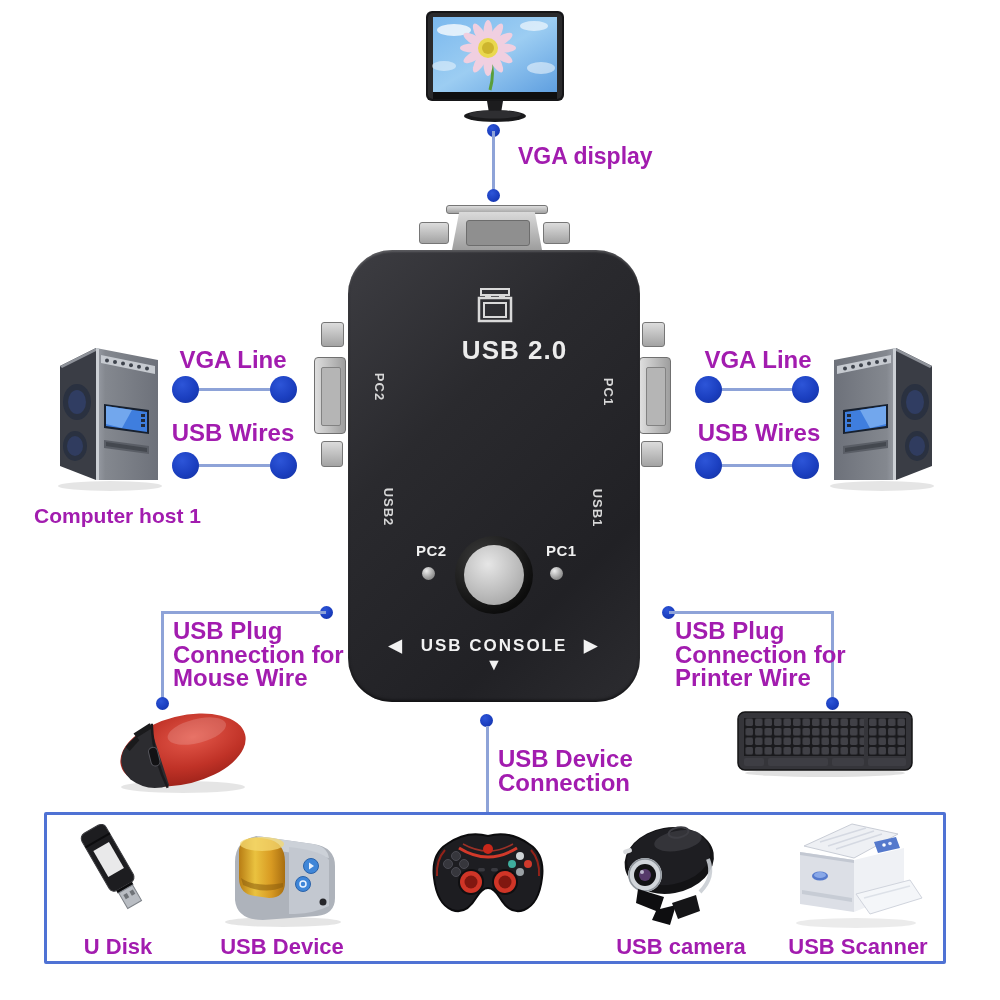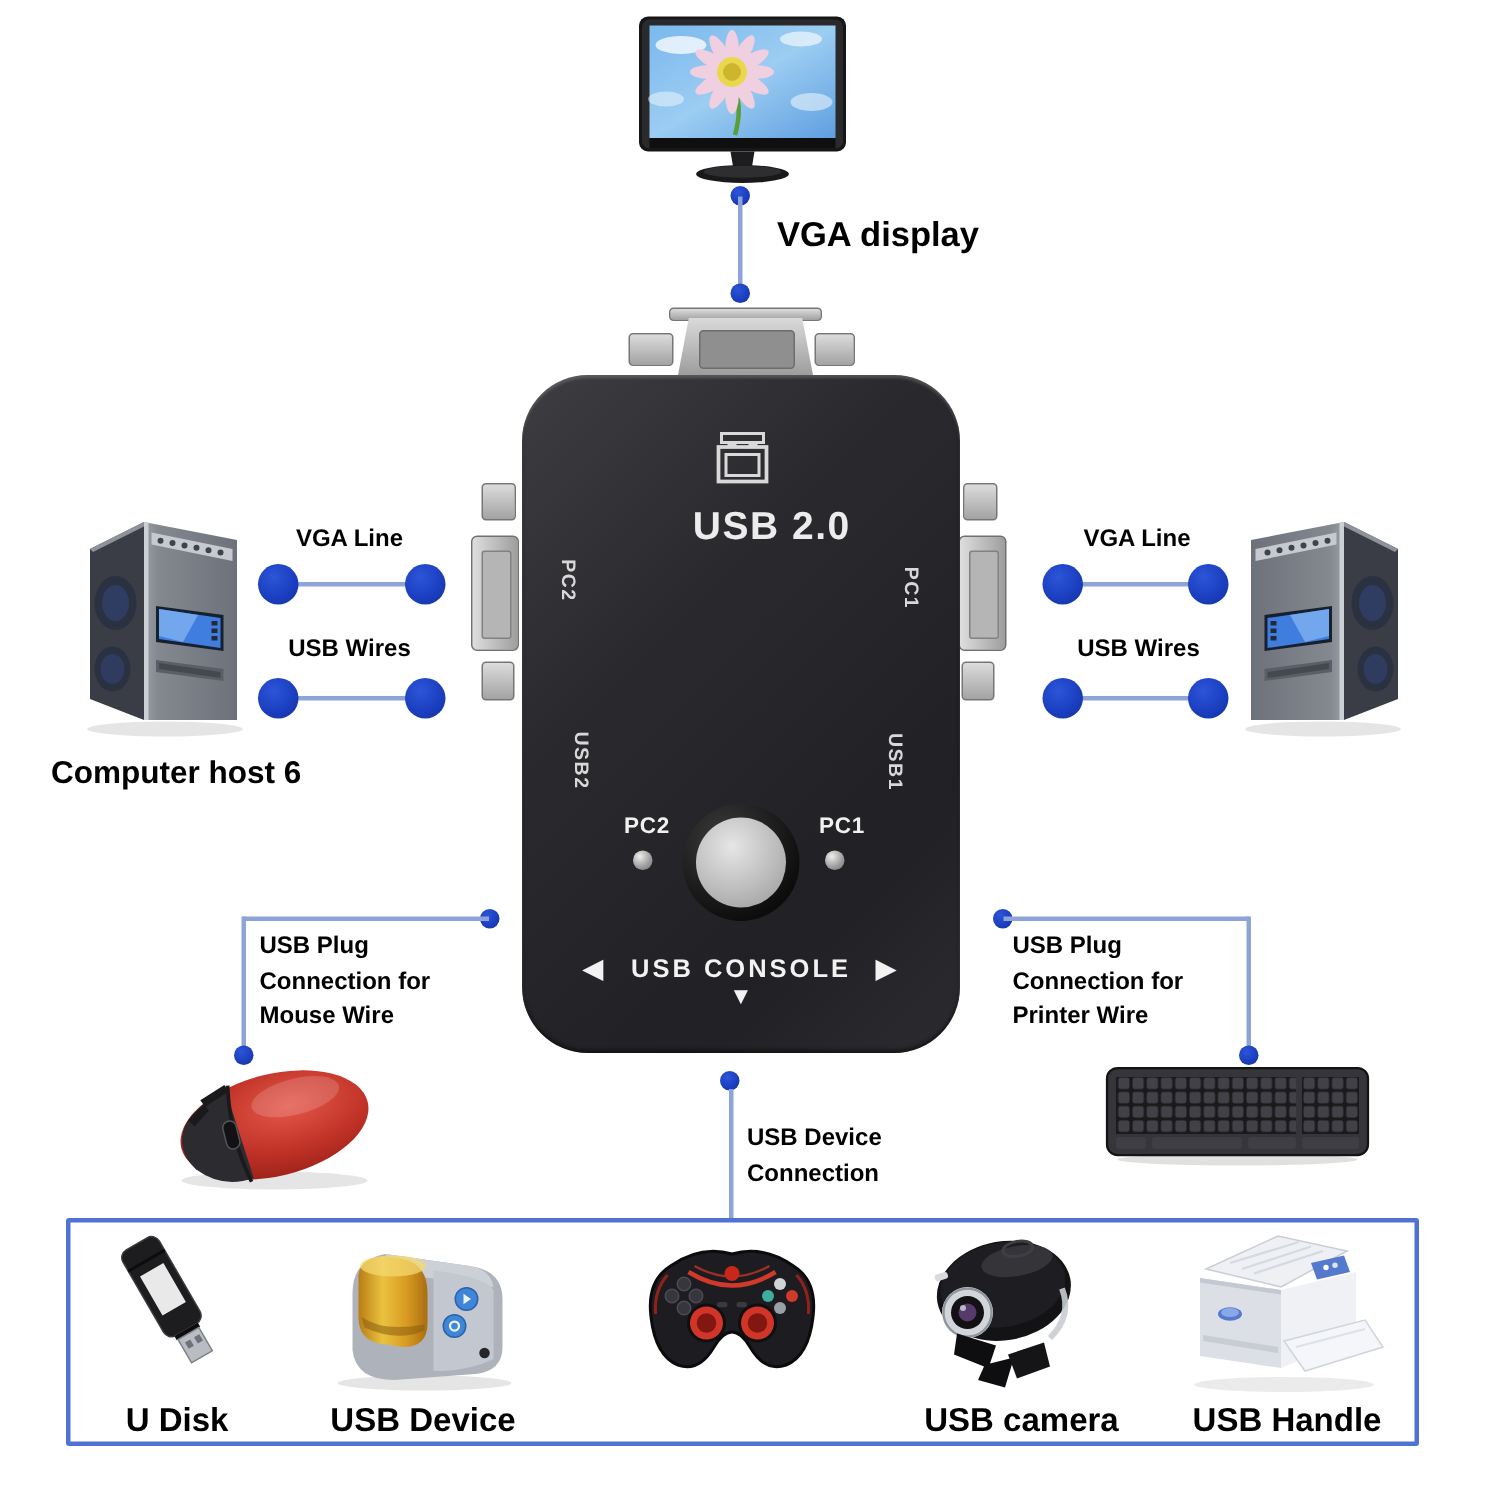--- a/index.html
+++ b/index.html
@@ -1,21 +1,21 @@
 <!DOCTYPE html>
 <html><head>
 <meta charset="utf-8">
 <style>
   html,body{margin:0;padding:0;background:#fff;}
   .canvas{position:relative;width:1000px;height:1000px;background:#ffffff;overflow:hidden;
           font-family:"Liberation Sans",sans-serif;}
   .abs{position:absolute;}
-  .lbl{position:absolute;font-weight:bold;color:#000000;font-family:"Liberation Sans",sans-serif;}
+  .lbl{position:absolute;font-weight:bold;color:#a21caf;font-family:"Liberation Sans",sans-serif;}
   .ctr{text-align:center;}
-  .t20{font-size:16px;line-height:23.5px;}
+  .t20{font-size:24px;line-height:23.5px;}
   .t21{font-size:21px;}
   .t22{font-size:22px;}
   .t23{font-size:23px;}
   
   .dot{position:absolute;width:27px;height:27px;border-radius:50%;
        background:radial-gradient(circle at 38% 32%, #2d55d8, #1b3fc0 55%, #12309e);}
   .dot-s{position:absolute;width:13px;height:13px;border-radius:50%;
        background:radial-gradient(circle at 38% 32%, #2d55d8, #1b3fc0 55%, #12309e);}
   .ln{position:absolute;background:#8ea3d8;}
   
@@ -176,21 +176,21 @@
     </g>
     <polygon points="52,64 97,70 97,94 52,88" fill="#17202e"></polygon>
     <polygon points="54,66 95,72 95,92 54,86" fill="#3f7ede"></polygon>
     <polygon points="54,66 80,70 70,88 54,84" fill="#7fb2f0" opacity="0.8"></polygon>
     <rect x="89" y="74" width="4" height="3" fill="#222a38"></rect>
     <rect x="89" y="79" width="4" height="3" fill="#222a38"></rect>
     <rect x="89" y="84" width="4" height="3" fill="#222a38"></rect>
     <polygon points="52,100 97,106 97,114 52,108" fill="#5a5e66"></polygon>
     <polygon points="54,102 95,108 95,112 54,106" fill="#44484f"></polygon>
   </svg>
-  <div class="lbl t21 ctr" style="left:20px;top:504px;width:195px;">Computer host 6</div>
+  <div class="lbl t21 ctr" style="left:20px;top:504px;width:195px;">Computer host 1</div>
 
   <div class="lbl t20 ctr" style="left:158px;top:348px;width:150px;">VGA Line</div>
   <div>
     <div class="ln" style="left:186px;top:388px;width:98px;height:2.5px;"></div>
     <div class="dot" style="left:172px;top:376px;"></div>
     <div class="dot" style="left:270px;top:376px;"></div>
   </div>
   <div class="lbl t20 ctr" style="left:158px;top:421px;width:150px;">USB Wires</div>
   <div>
     <div class="ln" style="left:186px;top:464px;width:98px;height:2.5px;"></div>
@@ -411,15 +411,15 @@
     <polygon points="24,36 78,44 78,47 24,39" fill="#c3c8d2"></polygon>
     <polygon points="98,26 120,21 124,32 102,37" fill="#5579cc"></polygon>
     <circle cx="108" cy="29" r="1.8" fill="#ffffff"></circle>
     <circle cx="114" cy="27.5" r="1.8" fill="#dce6ff"></circle>
     <ellipse cx="44" cy="60" rx="8" ry="4.5" fill="#5579cc"></ellipse>
     <ellipse cx="44" cy="59" rx="6" ry="3" fill="#89a8e8"></ellipse>
     <polygon points="80,78 134,64 146,82 94,98" fill="#f4f6f9" stroke="#d0d4dd" stroke-width="1"></polygon>
     <path d="M88,82 L134,70" stroke="#dde1e8" stroke-width="1.5"></path>
     <polygon points="26,74 76,82 76,86 26,78" fill="#c7ccd5"></polygon>
   </svg>
-  <div class="lbl t22 ctr" style="left:788px;top:934px;width:140px;">USB Handle</div>
+  <div class="lbl t22 ctr" style="left:788px;top:934px;width:140px;">USB Scanner</div>
 
 </div>
 
 </body></html>

